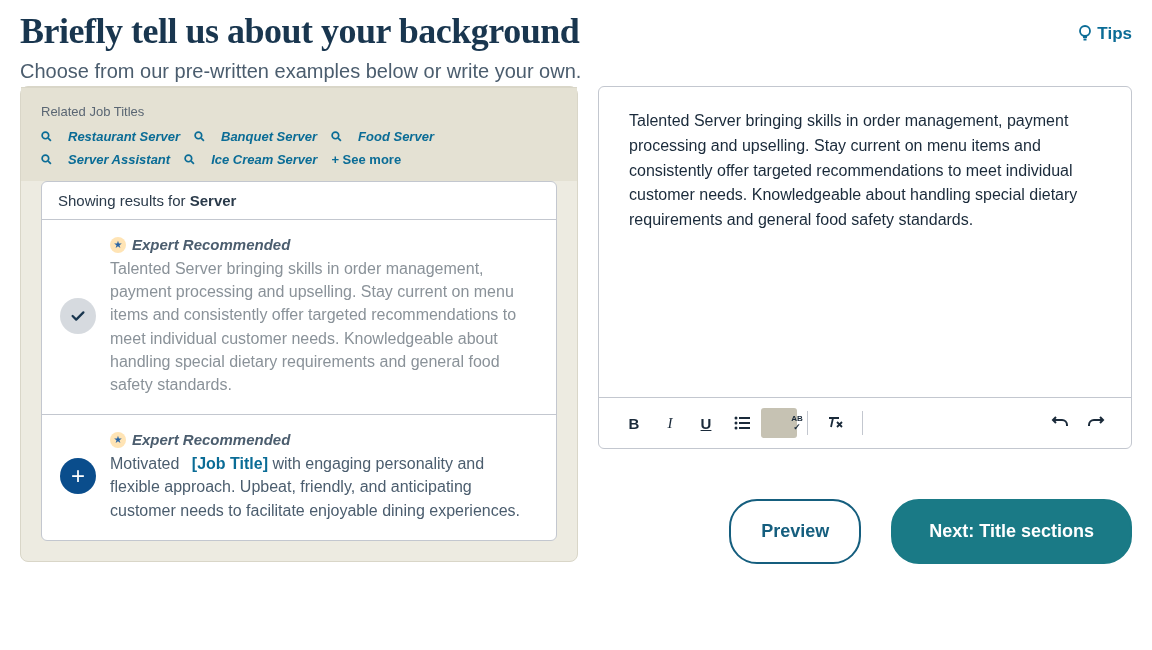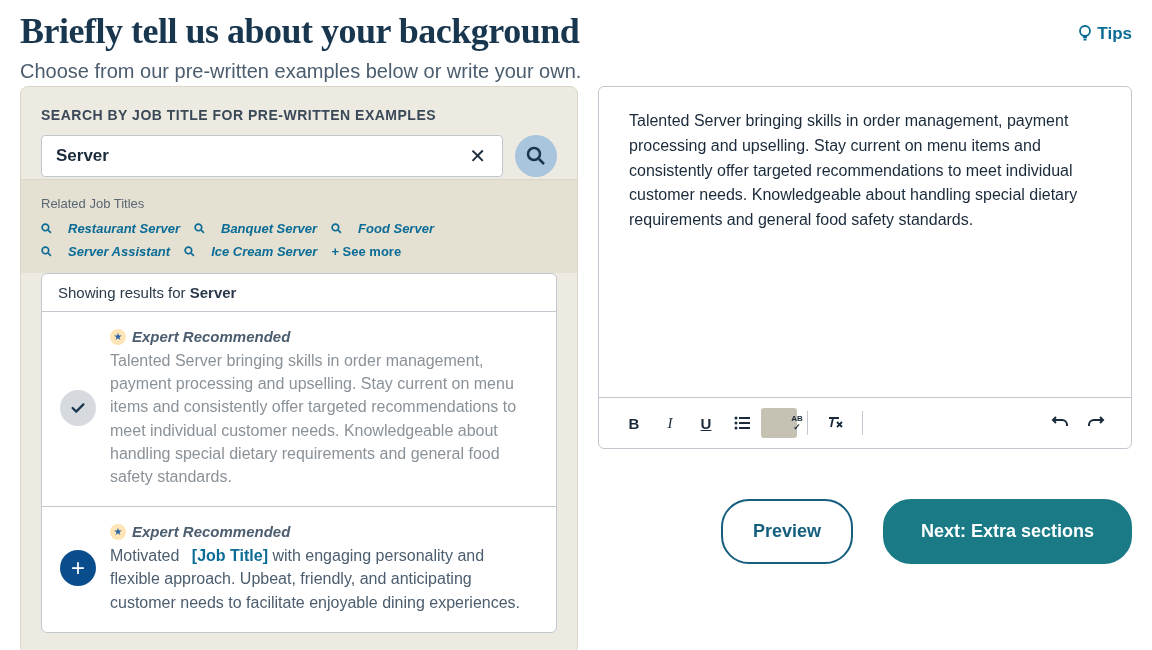--- a/index.html
+++ b/index.html
@@ -67,35 +67,20 @@
       <svg width="16" height="20" viewBox="0 0 16 20" fill="none" stroke="#0a6c96" stroke-width="1.8">
           <circle cx="8" cy="7" r="5"></circle>
           <path d="M6 13h4M6.5 15.5h3"></path>
         </svg>
       <span>Tips</span>
     </div>
   </div>
 
   <div class="cols">
     <div class="left-panel">
-      <div class="search-block">
-        <div class="search-label">SEARCH BY JOB TITLE FOR PRE-WRITTEN EXAMPLES</div>
-        <div class="search-row">
-          <div class="search-input-wrap">
-            <input class="search-input" value="Server" style="">
-            <span class="clear-x">✕</span>
-          </div>
-          <button class="search-btn">
-            <svg width="20" height="20" viewBox="0 0 20 20" fill="none" stroke="#19364f" stroke-width="2.5">
-                <circle cx="8" cy="8" r="6"></circle>
-                <path d="M13 13l5 5"></path>
-              </svg>
-          </button>
-        </div>
-      </div>
 
       <div class="related-panel">
         <div class="related-label">Related Job Titles</div>
         <div class="related-tags">
           <span class="tag">
               <svg width="11" height="11" viewBox="0 0 20 20" fill="none" stroke="#0a6c96" stroke-width="3">
                 <circle cx="8" cy="8" r="6"></circle>
                 <path d="M13 13l5 5"></path>
               </svg>
               <span>Restaurant Server</span>
@@ -206,17 +191,17 @@
           <div class="tbtn">
             <svg width="18" height="16" viewBox="0 0 18 16" fill="none" stroke="#1a2a3a" stroke-width="2">
                 <path d="M13 2l3 3-3 3M16 5H7a5 5 0 00-5 5v1"></path>
               </svg>
           </div>
         </div>
       </div>
 
       <div class="action-row">
         <button class="btn btn-preview">Preview</button>
-        <button class="btn btn-next">Next: Extra sections</button>
+        <button class="btn btn-next">Next: Title sections</button>
       </div>
     </div>
   </div>
 </div>
 
 </body></html>

